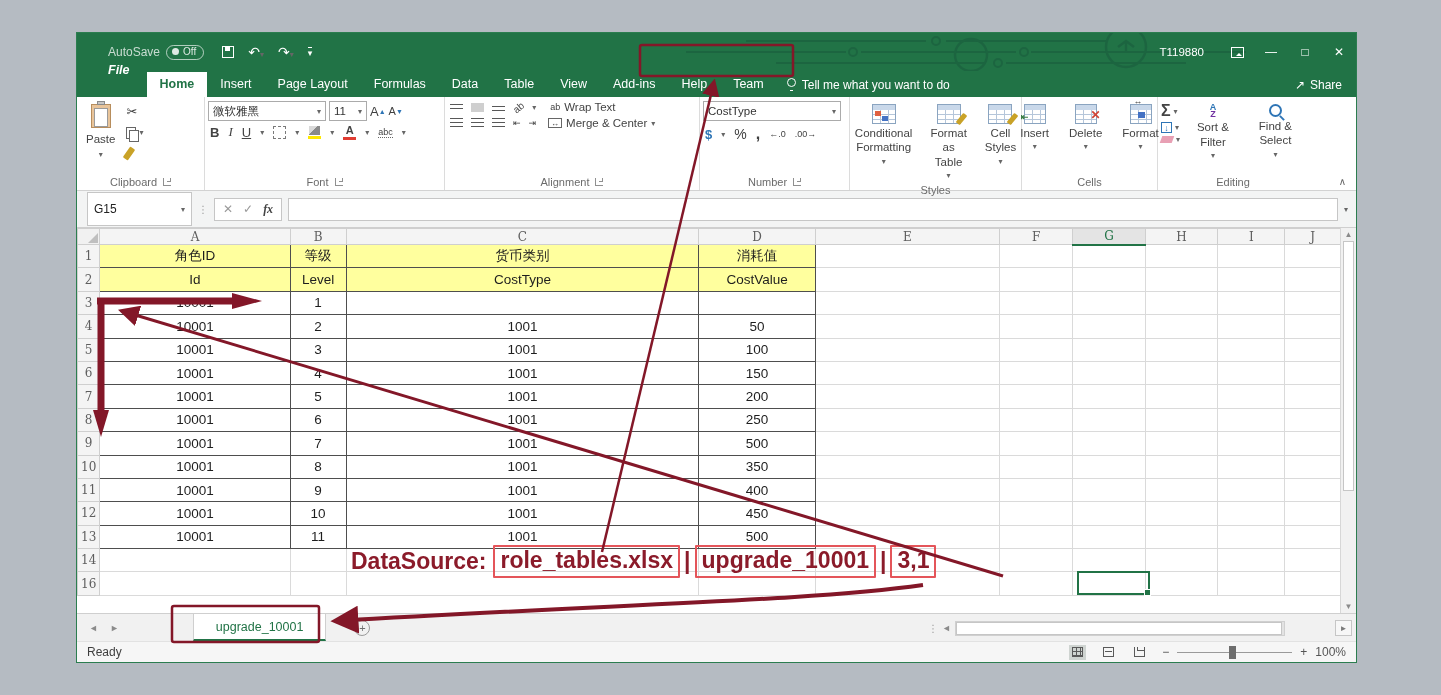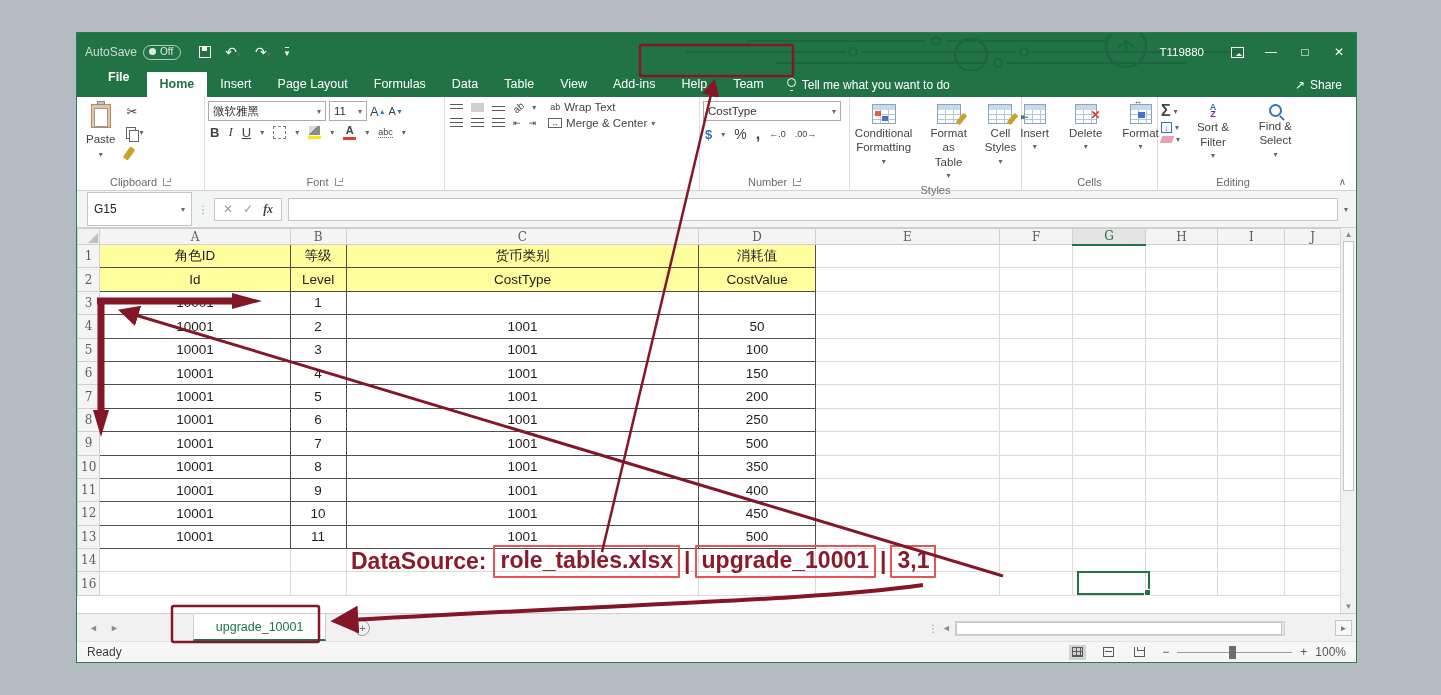--- a/index.html
+++ b/index.html
@@ -8,41 +8,41 @@
   *{box-sizing:border-box;}
 
   
   .win{position:absolute;left:76px;top:32px;width:1281px;height:631px;background:#fff;
        border:1px solid #2b7d4f;display:flex;flex-direction:column;}
 
   
   .titlebar{height:38px;background:#217346;color:#fff;display:flex;align-items:center;
             position:relative;flex:0 0 auto;font-size:12px;}
   .deco{position:absolute;right:110px;top:0;height:38px;width:560px;pointer-events:none;opacity:.85;}
-  .autosave{display:flex;align-items:center;gap:6px;margin-left:8px;color:rgba(255,255,255,.75);}
+  .autosave{display:flex;align-items:center;gap:6px;margin-left:31px;color:rgba(255,255,255,.75);}
   .as-pill{border:1px solid rgba(255,255,255,.65);border-radius:9px;padding:0 7px 1px 5px;display:flex;
            align-items:center;gap:4px;height:15px;color:rgba(255,255,255,.85);font-size:10px;}
   .as-dot{width:7px;height:7px;border-radius:50%;background:rgba(255,255,255,.85);display:inline-block;}
   .qat{display:flex;align-items:center;gap:14px;margin-left:18px;}
   .qat .qbtn{color:#fff;cursor:default;}
   .save-ic{width:12px;height:12px;border:1.5px solid #fff;position:relative;display:inline-block;}
   .save-ic::after{content:"";position:absolute;left:2px;top:0;width:5px;height:4px;background:#fff;}
   .undo,.redo{font-size:14px;color:rgba(255,255,255,.55);}
   .qat-more{font-size:9px;color:#fff;border-top:1px solid #fff;line-height:8px;padding-top:1px;}
   .title-center{position:absolute;left:0;right:0;text-align:center;top:11px;font-size:12.5px;color:#fff;}
   .tb-right{margin-left:auto;display:flex;align-items:center;gap:0;z-index:2;}
   .badge{font-size:11.5px;margin-right:16px;color:#fff;}
   .winbtn{width:34px;height:38px;display:flex;align-items:center;justify-content:center;color:#fff;font-size:12px;}
   .ribdisp{width:13px;height:11px;border:1px solid #fff;position:relative;font-size:0;}
   .ribdisp::after{content:"";position:absolute;left:4px;top:2px;border:3px solid transparent;border-bottom-color:#fff;}
 
   
   .tabrow{height:26px;background:#217346;display:flex;align-items:flex-end;color:#fff;flex:0 0 auto;position:relative;}
   .rtab{padding:5px 13px 6px;font-size:12.5px;cursor:default;white-space:nowrap;}
-  .rtab.file{font-weight:bold;padding:5px 17px 13px;margin-left:14px;}
+  .rtab.file{font-weight:bold;padding:5px 17px 20px;margin-left:14px;font-style:italic;}
   .rtab.active{background:#fff;color:#217346;font-weight:bold;}
   .tellme{display:flex;align-items:flex-start;gap:6px;margin-left:10px;padding-bottom:5px;font-size:12px;color:#fff;}
   .bulb{width:9px;height:9px;border:1.2px solid #fff;border-radius:50%;position:relative;display:inline-block;}
   .bulb::after{content:"";position:absolute;left:2px;top:9px;width:3px;height:2px;border-bottom:1.5px solid #fff;}
   .share{margin-left:auto;display:flex;align-items:center;gap:5px;padding:0 14px 5px;font-size:12px;color:#fff;}
 
   
   .ribbon{height:94px;background:#fff;border-bottom:1px solid #d2d2d2;display:flex;flex:0 0 auto;
           font-size:11.5px;color:#444;position:relative;}
   .grp{display:flex;flex-direction:column;border-right:1px solid #dcdcdc;padding:2px 3px 0;position:relative;}
@@ -312,20 +312,24 @@
           <span class="lines"></span>
           <span class="ic" style="font-size:9px;">⇤</span>
           <span class="ic" style="font-size:9px;">⇥</span>
           <span class="row" style="gap:4px;margin-left:4px;">
             <span class="ic" style="width:14px;height:10px;border:1px solid #666;font-size:8px;">↔</span>
             <span>Merge &amp; Center</span>
             <span class="dd">▾</span>
           </span>
         </div>
       </div>
+      <div class="grp-label">
+        <span>Alignment</span>
+        <span class="launcher"></span>
+      </div>
     </div>
 
     <div class="grp" style="width:150px">
       <div class="grp-body" style="flex-direction:column;gap:4px;">
         <span class="combo" style="width:138px">
           <span>CostType</span>
           <span class="dd" style="margin-left:auto">▾</span>
         </span>
         <div class="row" style="gap:9px;padding-left:2px;">
           <span class="ic" style="color:#2e75b6;font-weight:bold;">$</span>

